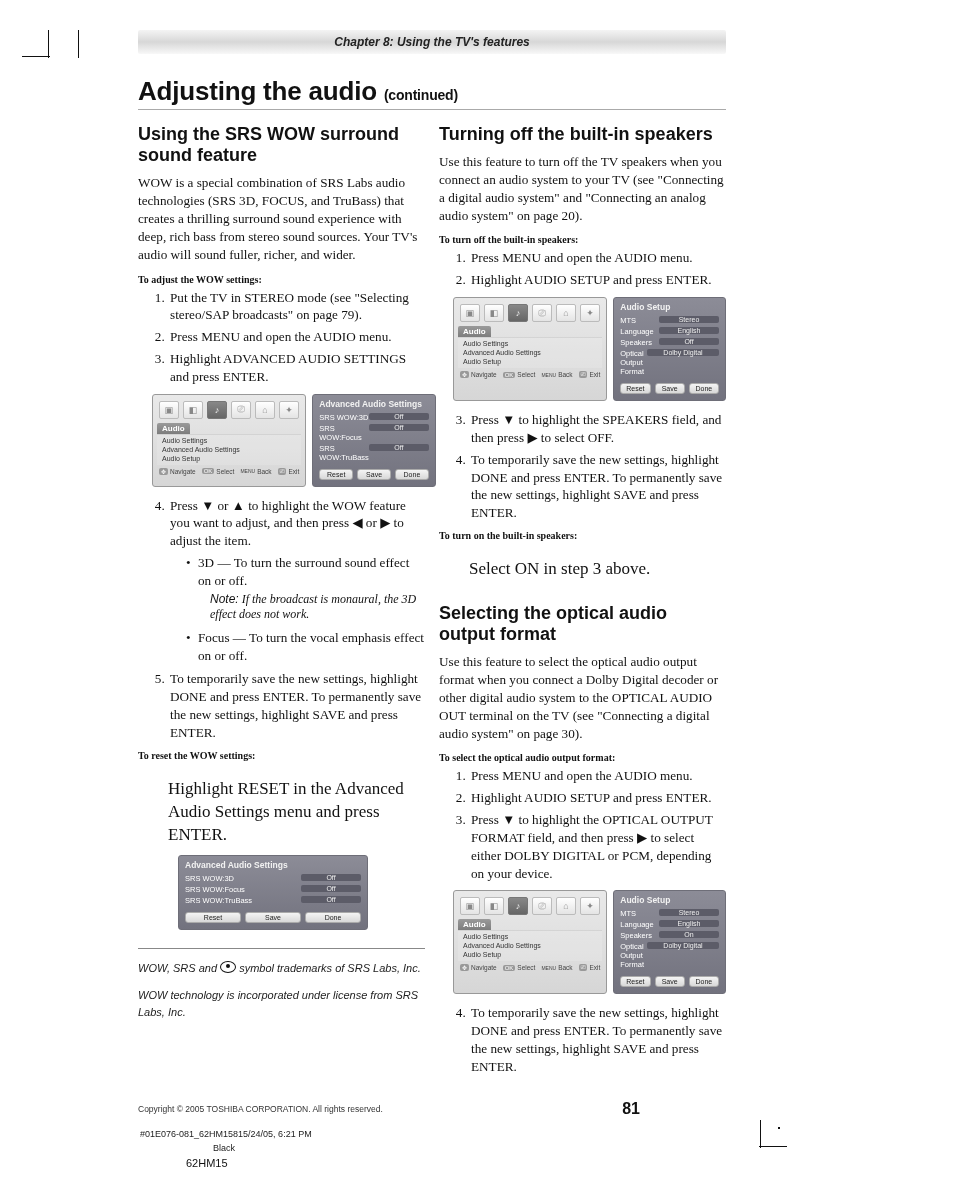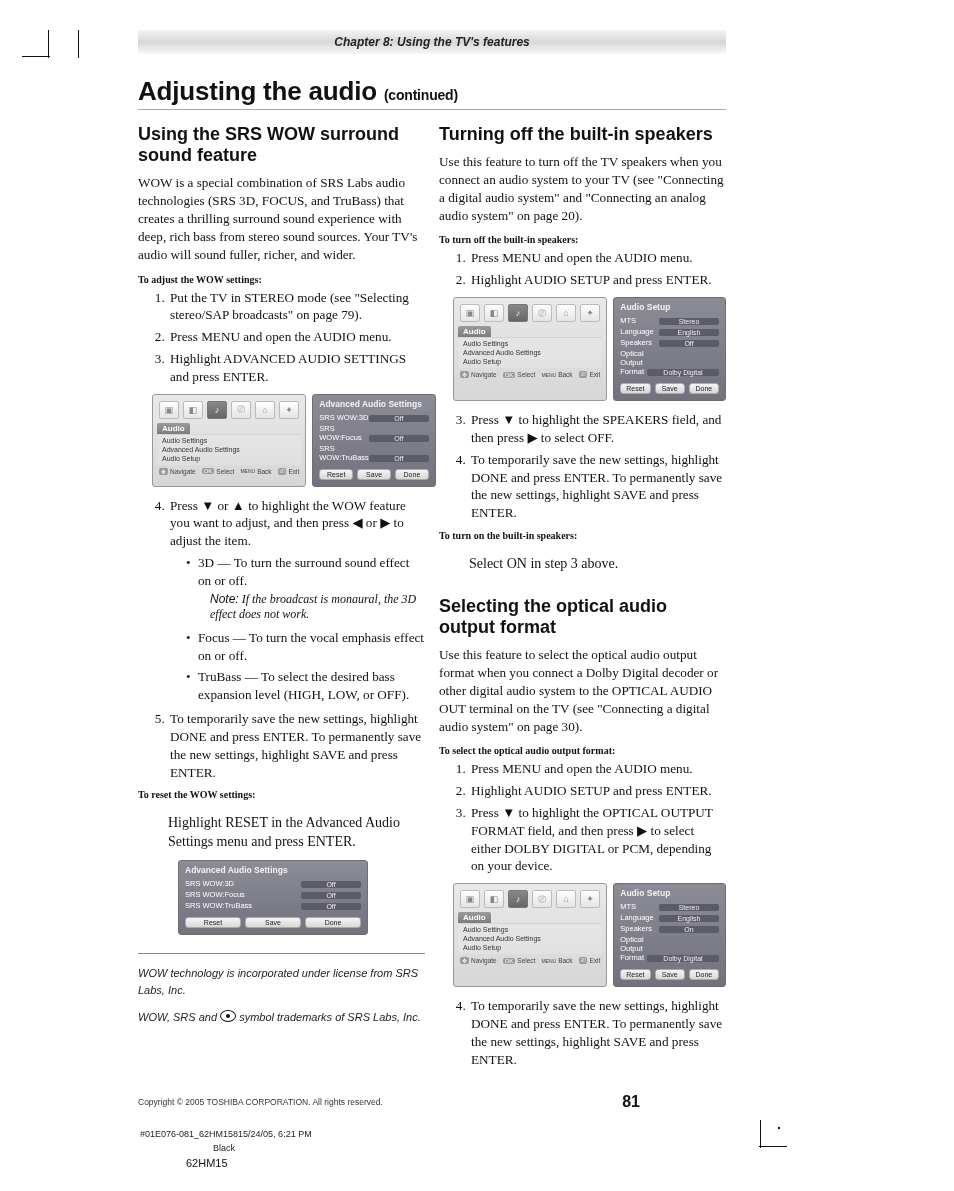--- a/index.html
+++ b/index.html
@@ -21,36 +21,36 @@
   h2.sec{font-family:Arial,Helvetica,sans-serif;font-weight:900;font-size:18px;margin:0 0 8px 0;line-height:1.18}
   p.body{font-size:13.2px;line-height:1.35;margin:0 0 10px 0}
   p.lead{font-weight:bold;font-size:10px;margin:4px 0 4px 0}
   ol.steps{font-size:13.2px;padding-left:30px;margin:2px 0 8px 0}
   ol.steps>li{margin-bottom:4px;line-height:1.35;padding-left:2px}
   ul.bul{font-size:13.2px;padding-left:16px;margin:4px 0 6px 0;list-style:none}
   ul.bul>li{margin-bottom:4px;line-height:1.35;position:relative;padding-left:12px}
   ul.bul>li::before{content:"•";position:absolute;left:0;top:0}
   .note{font-style:italic;font-size:12px;line-height:1.3;margin:2px 0 6px 12px}
   .note .nlabel{font-family:Arial,Helvetica,sans-serif;font-weight:normal;font-style:italic}
-  .indent{margin-left:30px;font-size:14px;line-height:1.35;margin-bottom:8px}
+  .indent{margin-left:30px;font-size:17px;line-height:1.35;margin-bottom:8px}
   .tri{font-family:Arial,sans-serif}
   .osd-row{display:flex;gap:6px;margin:6px 0 10px 14px}
   .osd-menu{background:linear-gradient(#e9e9e9,#d6d6d6);border:1px solid #999;border-radius:3px;width:158px;box-sizing:border-box;padding:4px;font-family:Arial,Helvetica,sans-serif;font-size:7px;color:#222}
   .osd-topicons{display:flex;gap:4px;padding:2px 2px 4px 2px}
   .osd-topicons .ic{width:18px;height:16px;border:1px solid #bbb;border-radius:2px;background:linear-gradient(#fff,#e4e4e4);display:flex;align-items:center;justify-content:center;font-size:9px;color:#888}
   .osd-topicons .ic.sel{background:linear-gradient(#888,#666);color:#eee;border-color:#777}
   .osd-tab{background:linear-gradient(#9a9a9a,#7d7d7d);color:#fff;font-weight:bold;font-size:8px;padding:1px 5px;border-radius:2px 2px 0 0;display:inline-block}
   .osd-list{background:rgba(255,255,255,0.15);border-top:1px solid rgba(0,0,0,0.08);padding:1px 0 2px 0}
   .osd-list div{padding:1px 5px;color:#333}
   .osd-nav{display:flex;gap:6px;align-items:center;padding:3px 2px 0 2px;font-size:6.5px;color:#444}
   .osd-nav .k{display:inline-flex;align-items:center;gap:2px}
   .osd-nav .kb{background:#999;color:#fff;border-radius:2px;padding:0 2px;font-size:6px}
   .osd-panel{background:linear-gradient(#8c8c97,#72727e);border:1px solid #6e6e78;border-radius:3px;width:170px;box-sizing:border-box;padding:4px 6px 6px 6px;font-family:Arial,Helvetica,sans-serif;color:#fff}
   .osd-panel .pt{font-weight:bold;font-size:8.5px;margin-bottom:3px;color:#f2f2f2}
-  .osd-panel .prow{display:flex;justify-content:space-between;align-items:flex-end;font-size:7.5px;padding:1px 0}
+  .osd-panel .prow{display:flex;justify-content:space-between;align-items:flex-start;font-size:7.5px;padding:1px 0}
   .osd-panel .pval{background:#5c5c68;border-radius:2px;padding:0 8px;font-size:7px;min-width:44px;text-align:center;color:#eee}
   .osd-panel .pval.lg{min-width:56px}
   .osd-panel .pbtns{display:flex;justify-content:space-between;margin-top:6px;gap:4px}
   .osd-panel .pb{flex:1;background:linear-gradient(#f4f4f4,#d8d8d8);color:#222;border:1px solid #aaa;border-radius:3px;font-size:7px;text-align:center;padding:1px 0}
   .osd-panel2{width:190px;margin:6px 0 10px 40px}
   .sep{border:none;border-top:1px solid #888;margin:18px 0 6px 0}
   .tm{font-family:Arial,Helvetica,sans-serif;font-style:italic;font-size:11px;line-height:1.5;color:#222}
   .tm .srs{display:inline-block;width:14px;height:10px;border:1.2px solid #111;border-radius:50%;position:relative;top:1px}
   .tm .srs::after{content:"";position:absolute;left:5px;top:2.5px;width:4px;height:4px;background:#111;border-radius:50%}
   .copyright{font-family:Arial,Helvetica,sans-serif;font-size:8.5px;color:#333;margin-top:20px}
@@ -150,21 +150,20 @@
 
         <ol class="steps" start="4">
           <li>
             <span>Press </span><span class="tri">▼</span><span> or </span><span class="tri">▲</span><span> to highlight the WOW feature you want to adjust, and then press </span><span class="tri">◀</span><span> or </span><span class="tri">▶</span><span> to adjust the item.</span>
             <ul class="bul">
               <li>
                 <span>3D — To turn the surround sound effect on or off.</span>
                 <div class="note"><span class="nlabel">Note:</span><span> If the broadcast is monaural, the 3D effect does not work.</span></div>
               </li>
               <li>Focus — To turn the vocal emphasis effect on or off.</li>
-              <li>TruBass  — To select the desired bass expansion level (HIGH, LOW, or OFF).</li>
             </ul>
           </li>
           <li>To temporarily save the new settings, highlight DONE and press ENTER. To permanently save the new settings, highlight SAVE and press ENTER.</li>
         </ol>
 
         <p class="lead">To reset the WOW settings:</p>
         <p class="indent">Highlight RESET in the Advanced Audio Settings menu and press ENTER.</p>
 
         <div class="osd-panel osd-panel2">
           <div class="pt">Advanced Audio Settings</div>
@@ -181,22 +180,22 @@
               <span class="pval">Off</span>
             </div>
           <div class="pbtns">
             <span class="pb">Reset</span>
             <span class="pb">Save</span>
             <span class="pb">Done</span>
           </div>
         </div>
 
         <hr class="sep">
+        <p class="tm"><span>WOW, SRS and </span><span class="srs"></span><span> symbol trademarks of SRS Labs, Inc.</span></p>
         <p class="tm">WOW technology is incorporated under license from SRS Labs, Inc.</p>
-        <p class="tm"><span>WOW, SRS and </span><span class="srs"></span><span> symbol trademarks of SRS Labs, Inc.</span></p>
       </div>
 
       <div class="col">
         <h2 class="sec">Turning off the built-in speakers</h2>
         <p class="body">Use this feature to turn off the TV speakers when you connect an audio system to your TV (see "Connecting a digital audio system" and "Connecting an analog audio system" on page 20).</p>
         <p class="lead">To turn off the built-in speakers:</p>
         <ol class="steps">
           <li>Press MENU and open the AUDIO menu.</li>
           <li>Highlight AUDIO SETUP and press ENTER.</li>
         </ol>

